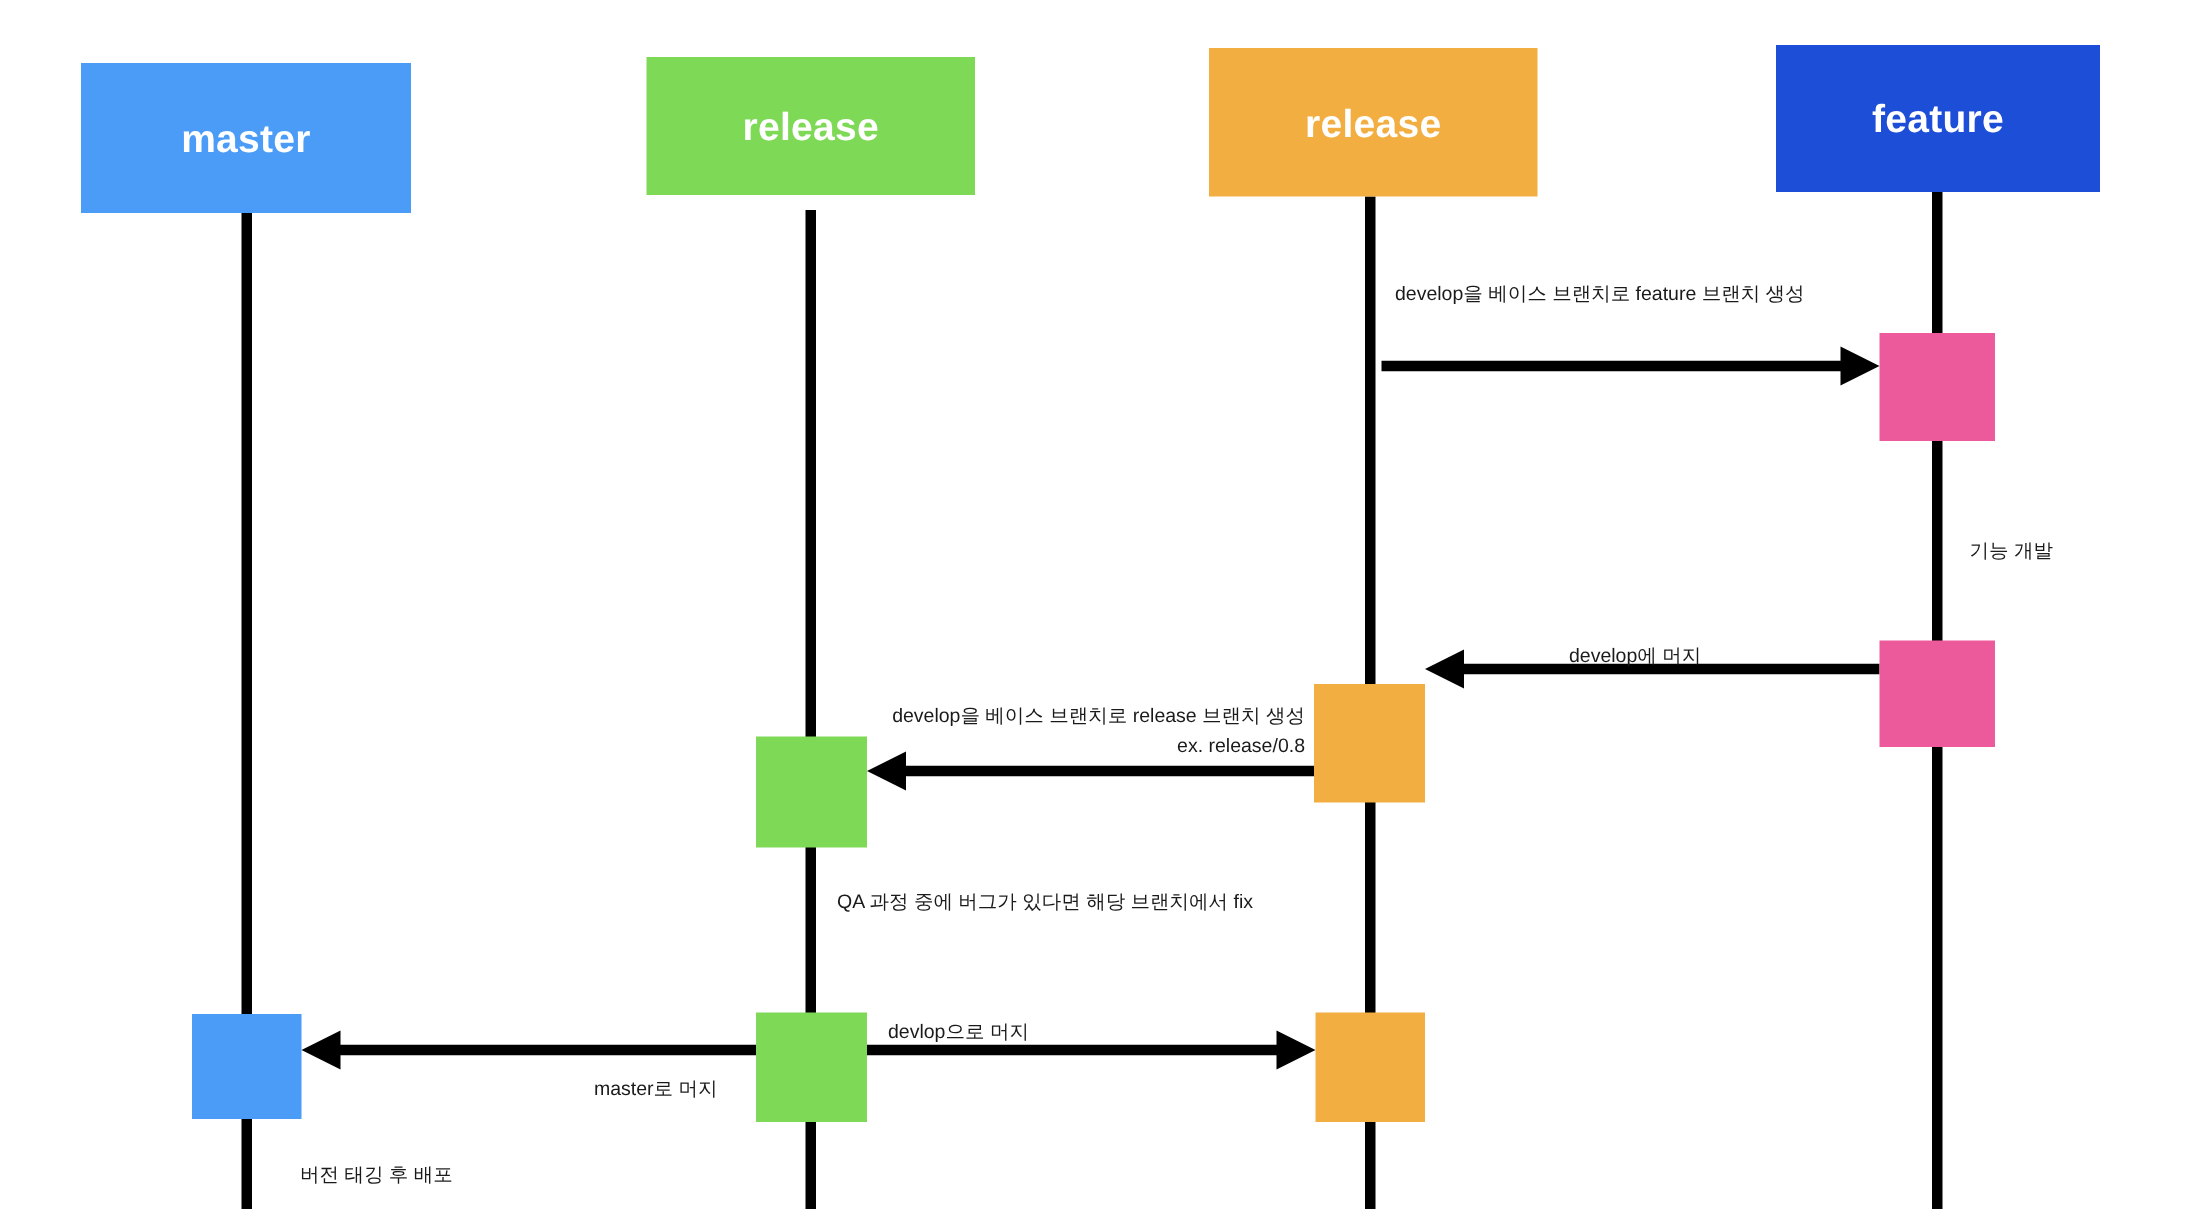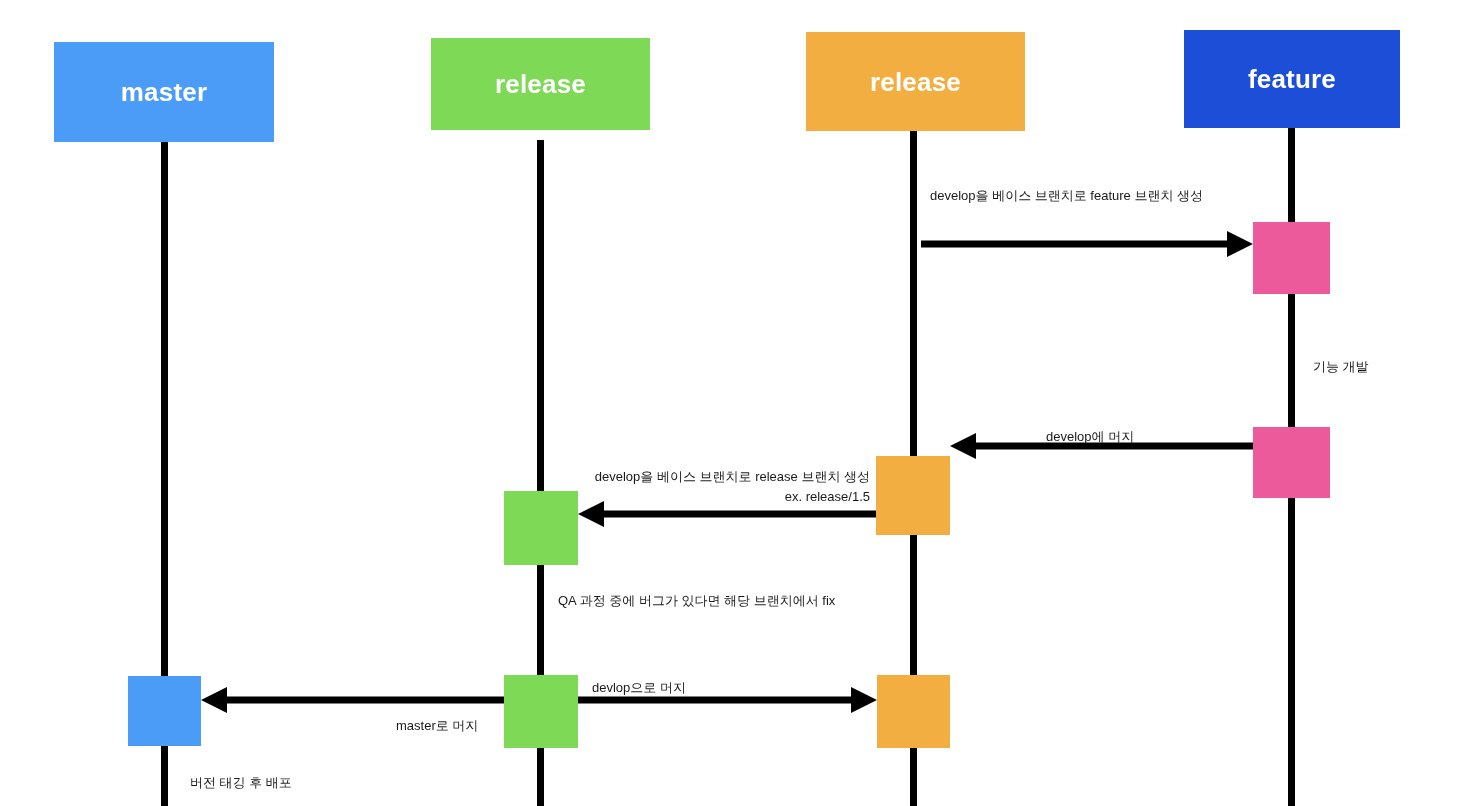--- a/index.html
+++ b/index.html
@@ -130,27 +130,27 @@
       <span class="line">develop을 베이스 브랜치로 feature 브랜치 생성</span>
     </div>
     <div class="annotation align-left" style="left: 1313px; top: 357px;">
       <span class="line">기능 개발</span>
     </div>
     <div class="annotation align-left" style="left: 1046px; top: 427px;">
       <span class="line">develop에 머지</span>
     </div>
     <div class="annotation align-right" style="left: 556px; top: 467px; width: 314px; white-space: normal;">
       <span class="line">develop을 베이스 브랜치로 release 브랜치 생성</span>
-      <span class="line">ex. release/1.5</span>
+      <span class="line">ex. release/0.8</span>
     </div>
     <div class="annotation align-left" style="left: 558px; top: 591px;">
       <span class="line">QA 과정 중에 버그가 있다면 해당 브랜치에서 fix</span>
     </div>
     <div class="annotation align-left" style="left: 396px; top: 716px;">
       <span class="line">master로 머지</span>
     </div>
     <div class="annotation align-left" style="left: 592px; top: 678px; text-align: center;">
       <span class="line">devlop으로 머지</span>
     </div>
-    <div class="annotation align-left" style="left: 190px; top: 773px;">
+    <div class="annotation align-left" style="left: 200px; top: 773px;">
       <span class="line">버전 태깅 후 배포</span>
     </div>
   </div>
 
 </body></html>

